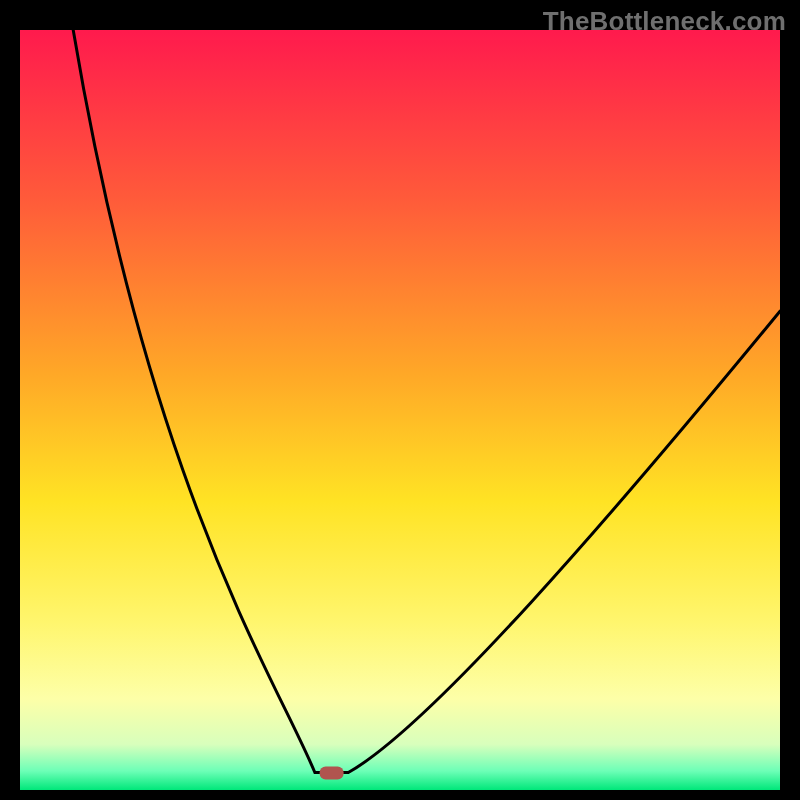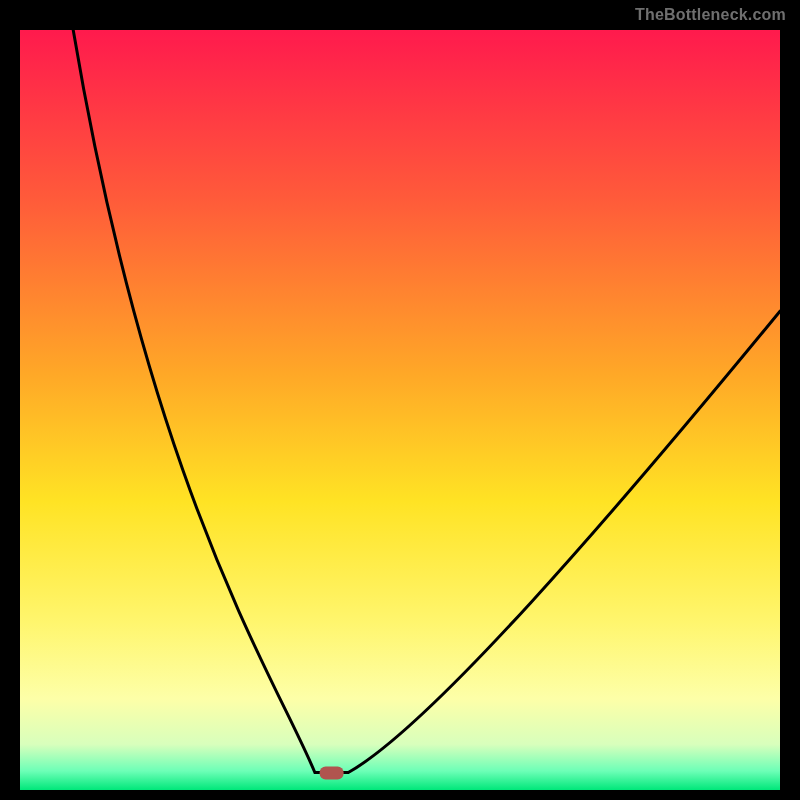--- a/index.html
+++ b/index.html
@@ -16,21 +16,21 @@
     top: 0;
     width: 800px;
     height: 800px;
     background: #000;
   }
   .watermark {
     position: absolute;
     top: 6px;
     right: 14px;
     font-family: Arial, Helvetica, sans-serif;
-    font-size: 16px;
+    font-size: 26px;
     font-weight: 600;
     color: #6f6f6f;
     letter-spacing: 0.2px;
   }
   svg {
     position: absolute;
     left: 0;
     top: 0;
   }
 </style>

